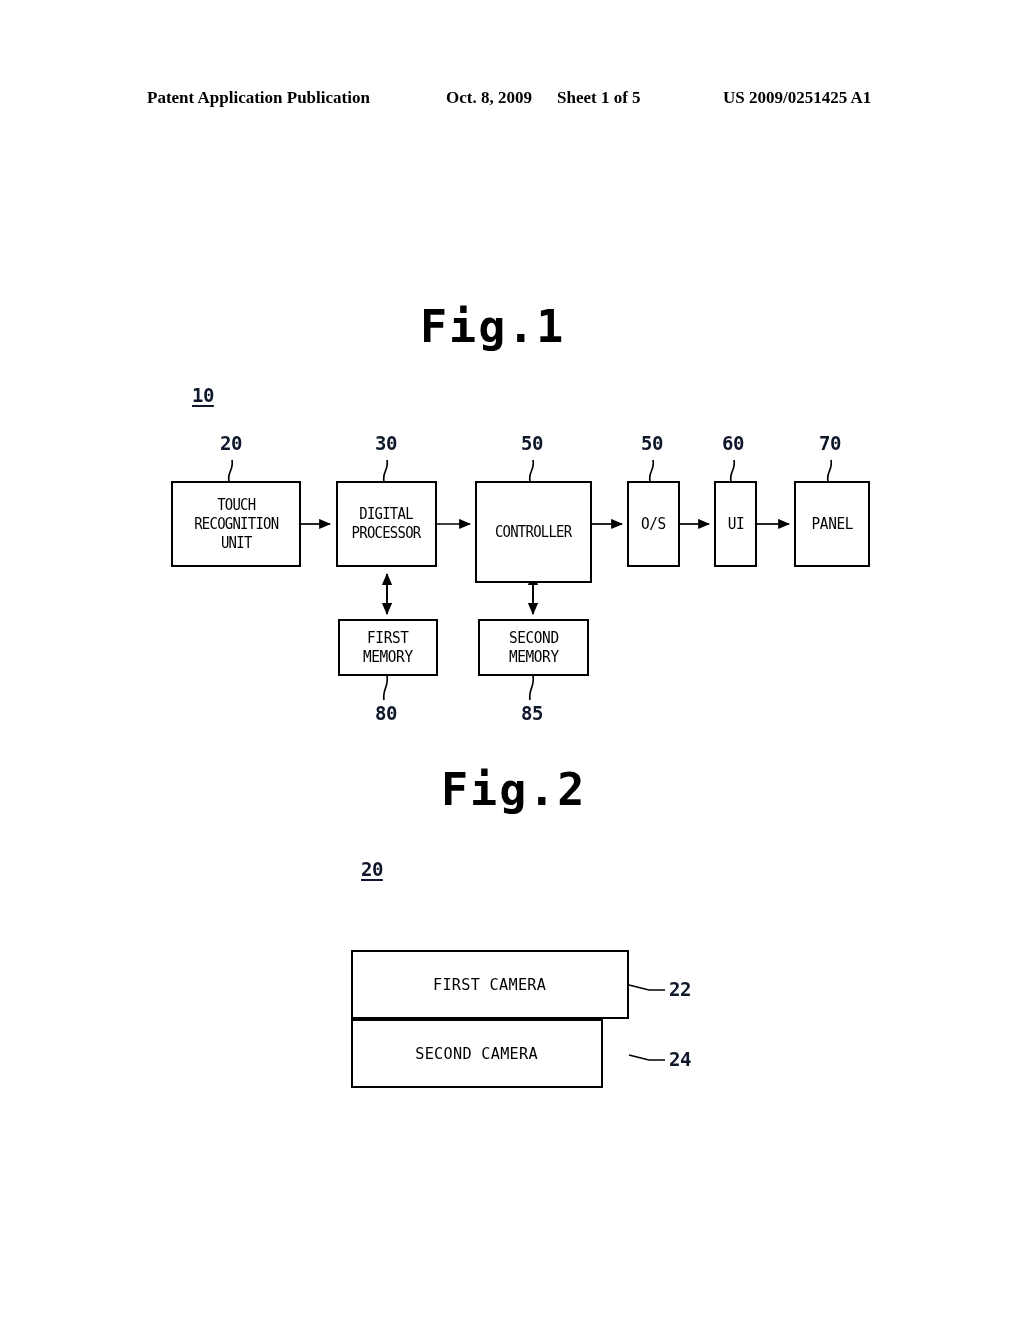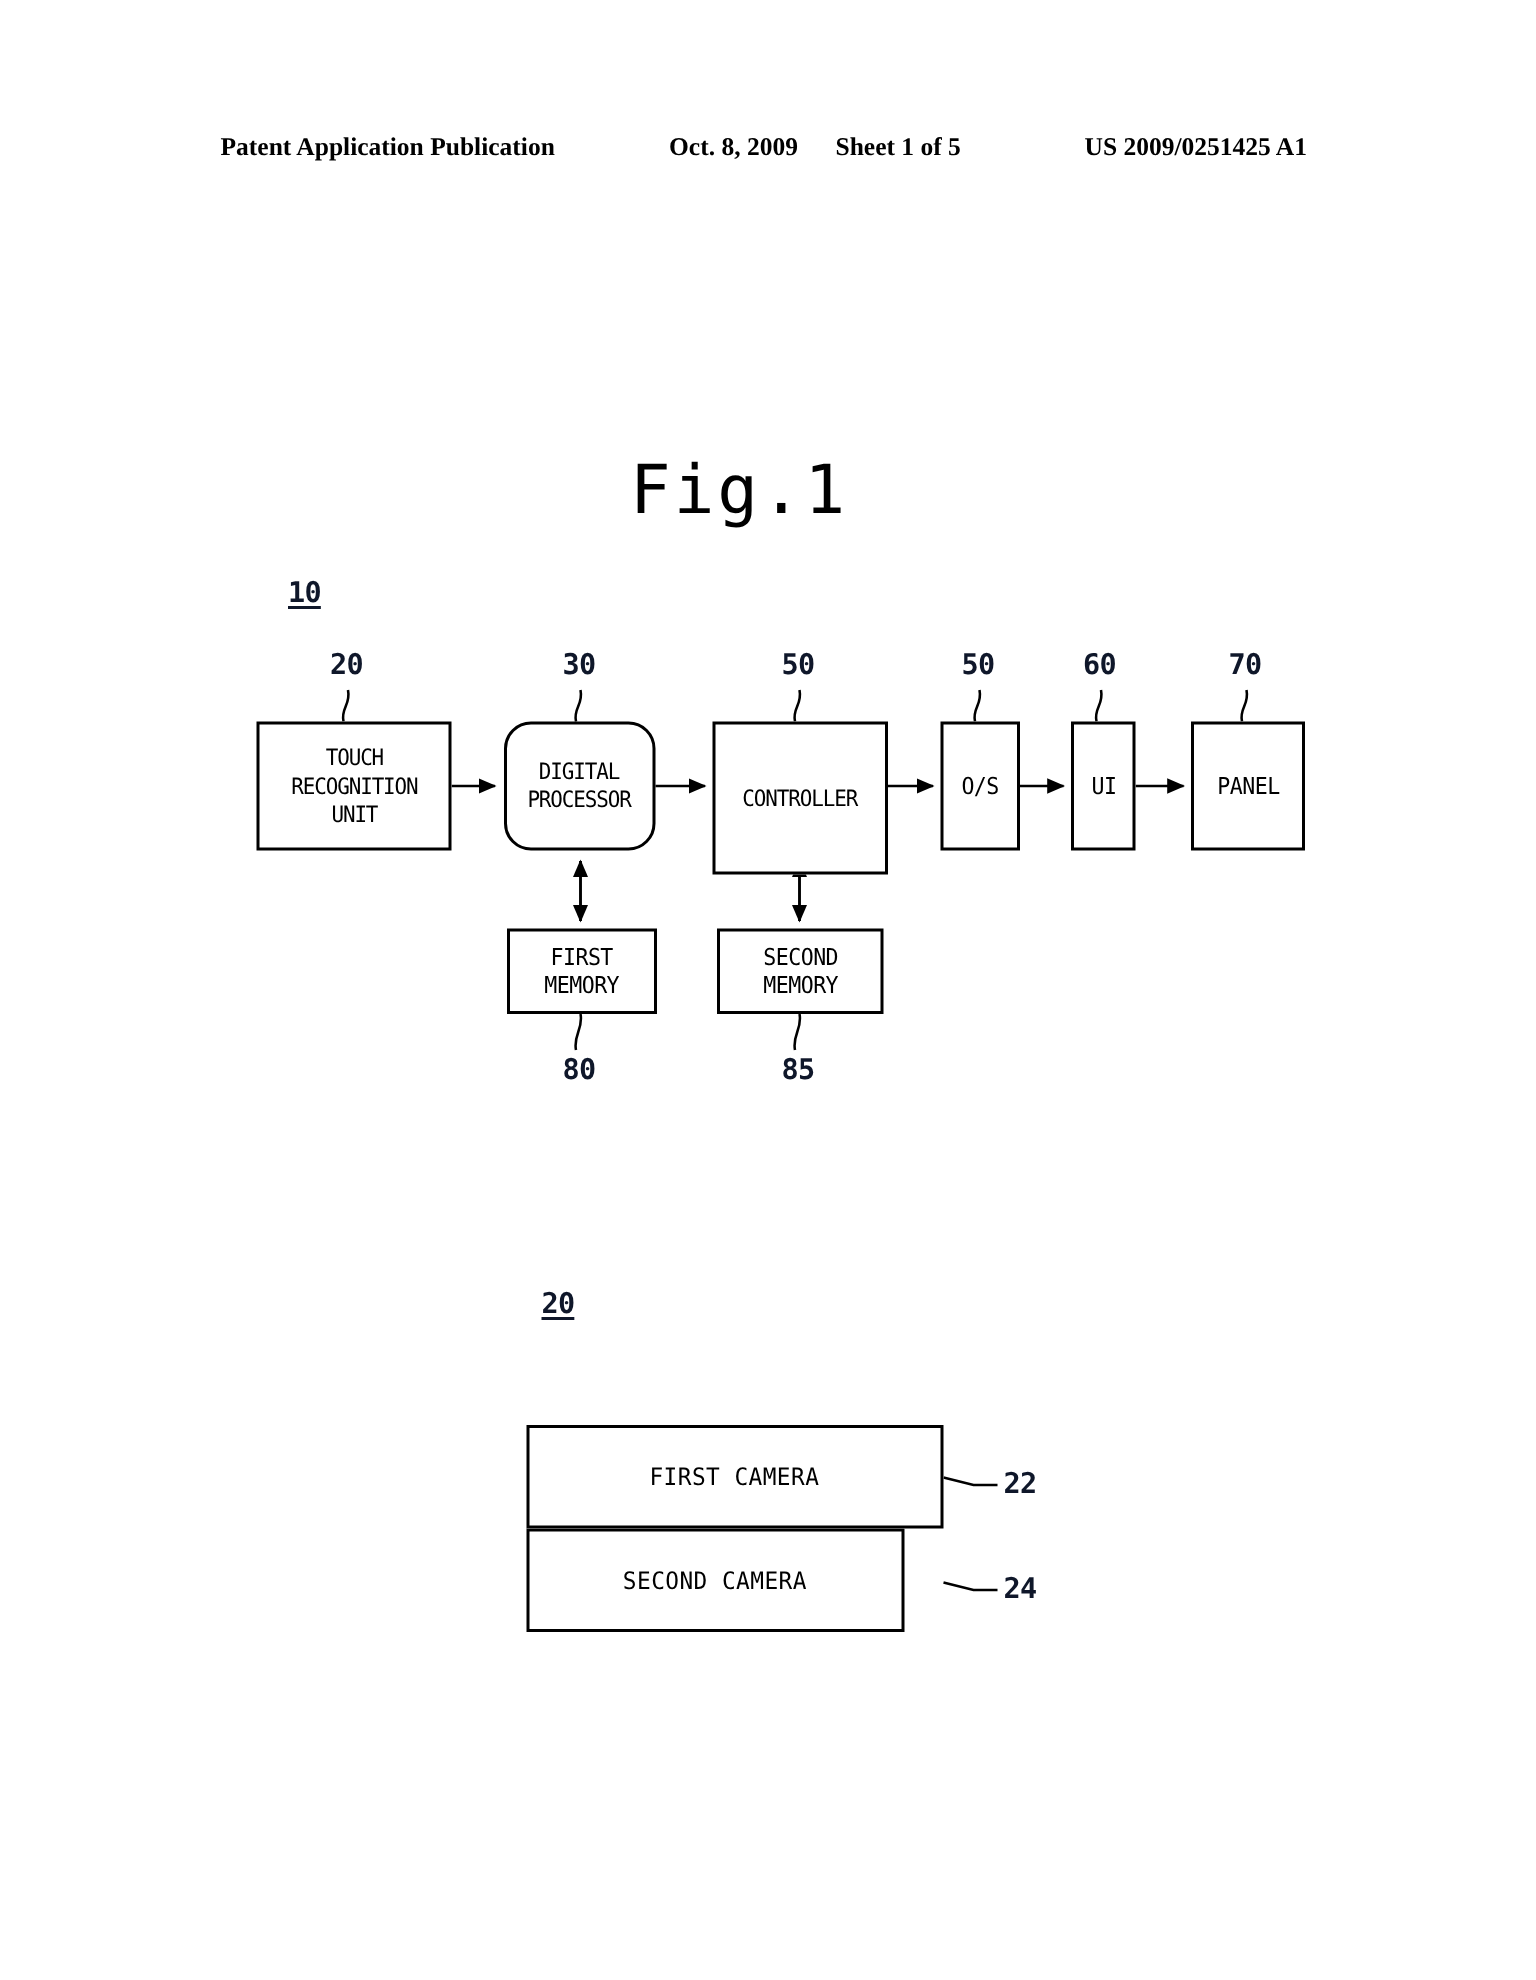--- a/index.html
+++ b/index.html
@@ -41,21 +41,21 @@
   .hdr-title   { position: absolute; left: 131px; top: 0; }
   .hdr-date    { position: absolute; left: 430px; top: 0; text-align: right; }
   .hdr-sheet   { position: absolute; left: 541px; top: 0; }
   .hdr-docnum  { position: absolute; left: 707px; top: 0; }
 
   
   .fig-title {
     position: absolute;
     font-family: "DejaVu Sans Mono", "Liberation Mono", monospace;
     font-size: 45px;
-    font-weight: 400;
+    font-weight: 700;
     letter-spacing: 2px;
     color: #000;
     white-space: nowrap;
   }
   #fig1-title { left: 404px; top: 300px; }
   #fig2-title { left: 425px; top: 763px; }
 
   
   .diagram-svg {
     position: absolute;
@@ -193,21 +193,21 @@
   <div class="ref-num" style="left:803px; top:432px;">70</div>
   <div class="ref-num" style="left:359px; top:702px;">80</div>
   <div class="ref-num" style="left:505px; top:702px;">85</div>
 
   <div class="node-box" style="left:155px; top:481px; width:130px; height:86px;">
     <span class="node-label tight">TOUCH
 RECOGNITION
 UNIT</span>
   </div>
 
-  <div class="node-box" style="left:320px; top:481px; width:101px; height:86px;border-radius:18px;">
+  <div class="node-box" style="left:320px; top:481px; width:101px; height:86px;">
     <span class="node-label tight">DIGITAL
 PROCESSOR</span>
   </div>
 
   <div class="node-box" style="left:459px; top:481px; width:117px; height:102px;">
     <span class="node-label tight">CONTROLLER</span>
   </div>
 
   <div class="node-box" style="left:611px; top:481px; width:53px; height:86px;">
     <span class="node-label">O/S</span>
@@ -224,20 +224,21 @@
   <div class="node-box" style="left:322px; top:619px; width:100px; height:57px;">
     <span class="node-label">FIRST
 MEMORY</span>
   </div>
 
   <div class="node-box" style="left:462px; top:619px; width:111px; height:57px;text-align:center;">
     <span class="node-label">SECOND
 MEMORY</span>
   </div>
 
+  <div class="fig-title" id="fig2-title">Fig.2</div>
 
   <div class="ref-num underlined" style="left:345px; top:858px;">20</div>
 
   <div class="stack-box" style="left:335px; top:950px; width:278px; height:69px;">
     <span class="stack-label">FIRST CAMERA</span>
   </div>
   <div class="stack-box" style="left:335px; top:1019px; width:252px; height:69px;">
     <span class="stack-label">SECOND CAMERA</span>
   </div>
 

